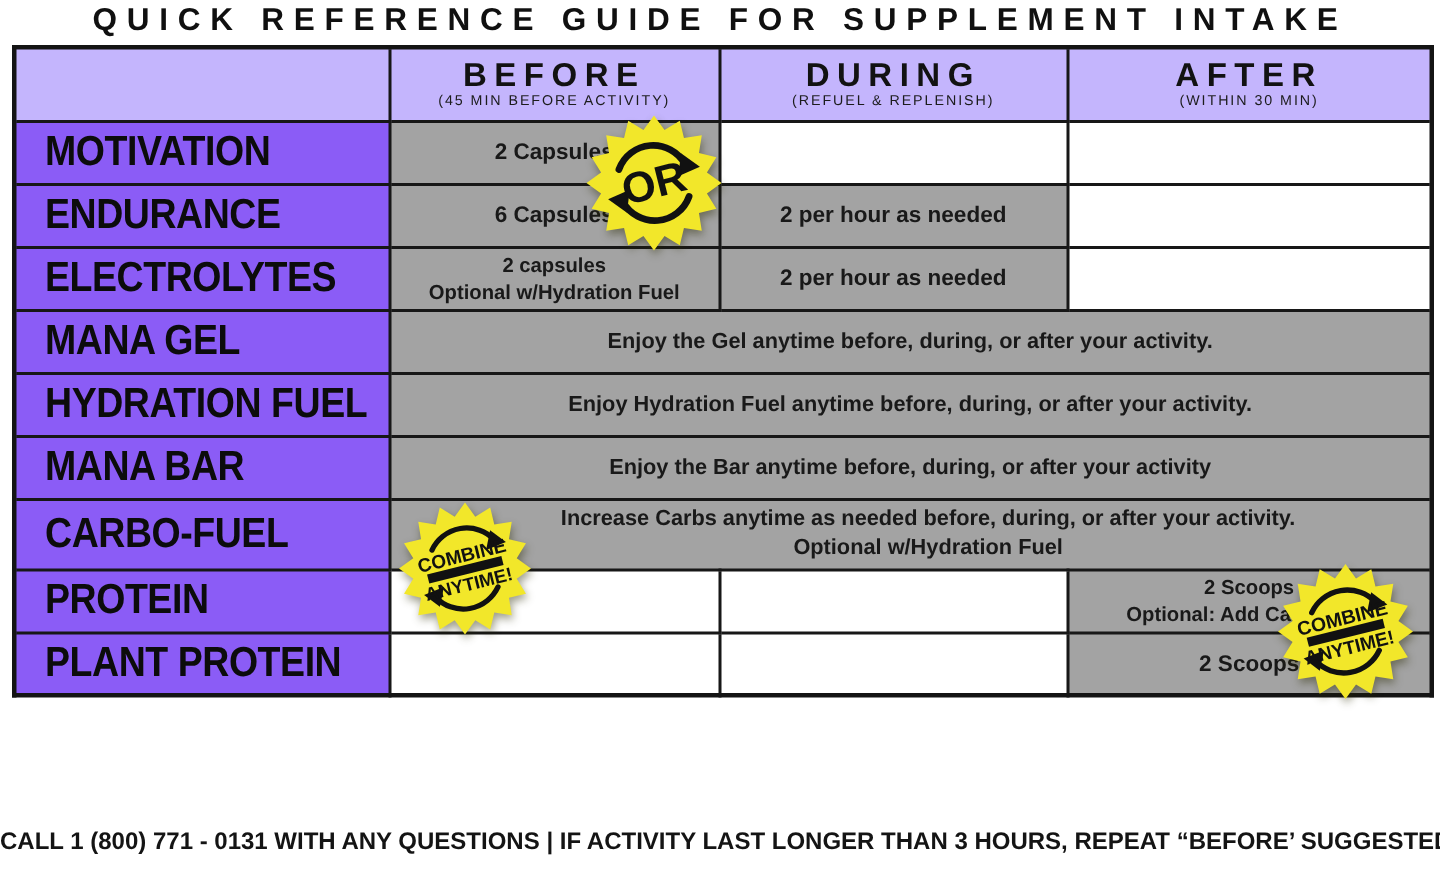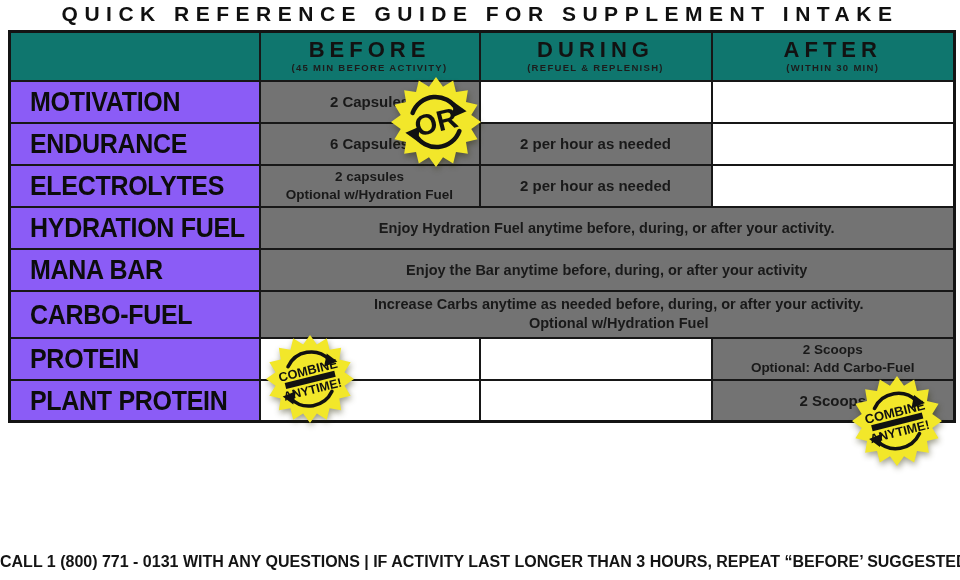--- a/index.html
+++ b/index.html
@@ -29,40 +29,40 @@
   }
   .guide th, .guide td {
     border: 2.5px solid #171717;
     padding: 0;
     vertical-align: middle;
   }
   .guide thead tr { height: 49px; }
   .guide tbody tr { height: 42px; }
   tr.row-tall { height: 47px !important; }
   tr.row-last { height: 43px !important; }
-  th.colhead { text-align: center; background: #0f766e; }
+  th.colhead { text-align: center; background: #c4b5fd; }
   .col-label { font-size: 22px; font-weight: bold; letter-spacing: 5px; line-height: 1; color: #121212; }
-  .col-sub { font-size: 9.5px; font-weight: bold; letter-spacing: 1.3px; margin-top: 1px; color: #1c1c1c; }
+  .col-sub { font-size: 9.5px; font-weight: normal; letter-spacing: 1.3px; margin-top: 1px; color: #1c1c1c; }
   td.product {
     text-align: left; padding-left: 19px;
     background: #8b5cf6;
     white-space: nowrap;
   }
   td.product span {
     display: inline-block;
     font-size: 25px; font-weight: bold;
     transform: scaleY(1.12);
     transform-origin: left center;
     letter-spacing: -0.3px;
     color: #0c0c0c;
   }
   td.cell { text-align: center; font-weight: bold; font-size: 15px; color: #191919; }
   td.cell .l1, td.cell .l2 { line-height: 1.3; }
   td.cell.two { font-size: 13.5px; }
-  .hl { background: #737373; margin-left: 40px; }
+  .hl { background: #a3a3a3; margin-left: 40px; }
   .span-cell { text-align: center; font-weight: bold; font-size: 14.5px; color: #191919; }
   .span-cell .l1, .span-cell .l2 { line-height: 1.3; padding-left: 24px; }
   .badge { position: absolute; z-index: 5; }
   .badge svg { overflow: visible; filter: drop-shadow(1px 3px 3px rgba(40,40,0,0.45)); display: block; }
   .footer {
     position: absolute; top: 553px; left: 0; width: 100%;
     text-align: center;
     font-size: 16px; font-weight: bold;
     color: #141414;
     white-space: nowrap;
@@ -113,20 +113,24 @@
     <tr>
       <td class="product"><span>ELECTROLYTES</span></td>
       <td class="cell hl two">
         <div class="l1">2 capsules</div>
         <div class="l2">Optional w/Hydration Fuel</div>
       </td>
       <td class="cell hl">2 per hour as needed</td>
       <td class="cell"></td>
     </tr>
     <tr>
+      <td class="product"><span>MANA GEL</span></td>
+      <td class="span-cell hl" colspan="3">Enjoy the Gel anytime before, during, or after your activity.</td>
+    </tr>
+    <tr>
       <td class="product"><span>HYDRATION FUEL</span></td>
       <td class="span-cell hl" colspan="3">Enjoy Hydration Fuel anytime before, during, or after your activity.</td>
     </tr>
     <tr>
       <td class="product"><span>MANA BAR</span></td>
       <td class="span-cell hl" colspan="3">Enjoy the Bar anytime before, during, or after your activity</td>
     </tr>
     <tr class="row-tall">
       <td class="product"><span>CARBO-FUEL</span></td>
       <td class="span-cell hl" colspan="3">

